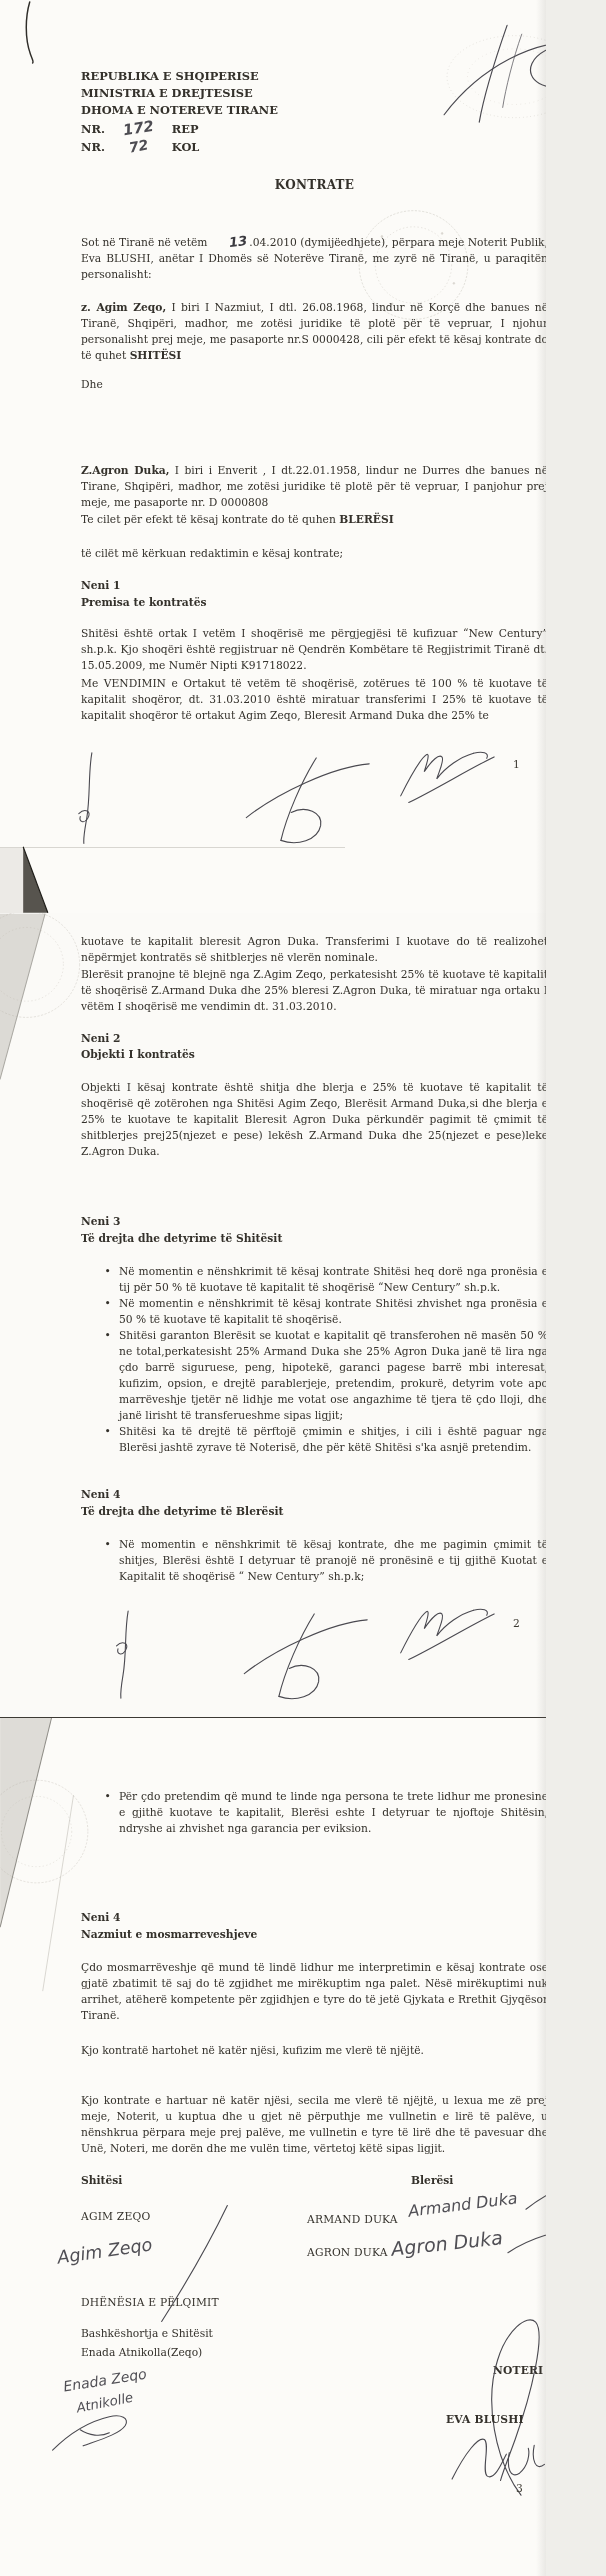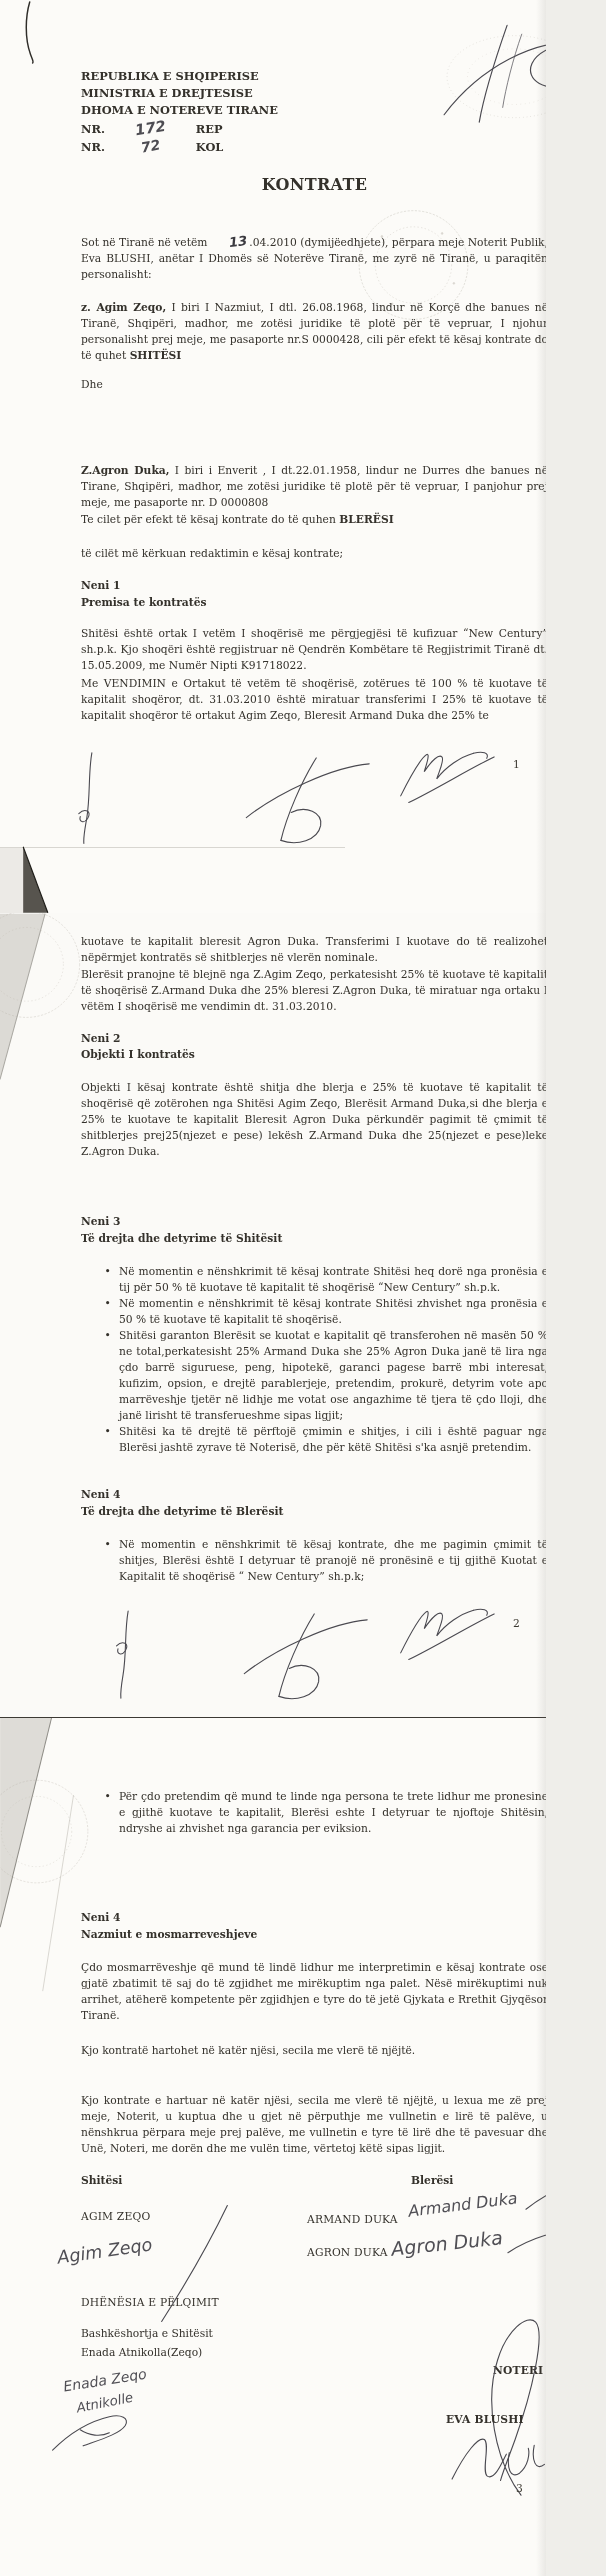--- a/index.html
+++ b/index.html
@@ -7,28 +7,28 @@
         font-family:"DejaVu Serif","Liberation Serif",serif;color:#34312b;}
   .page{position:absolute;left:0;width:607px;overflow:hidden;}
   #page1{top:0;height:913px;background:#fcfbf8;}
   #page2{top:913px;height:804px;background:#fbfaf7;}
   #page3{top:1717px;height:859px;background:#fcfbf8;border-top:1.5px solid #3c3934;}
   .tb{position:absolute;left:81px;width:467px;font-size:10.7px;line-height:16px;
       text-align:justify;}
   .single{text-align:left;width:auto;}
   .bold{font-weight:bold;}
   .hdr{font-size:11.4px;font-weight:bold;line-height:17px;text-align:left;}
-  .nr-row{display:flex;align-items:baseline;gap:24px;}
+  .nr-row{display:flex;align-items:baseline;gap:12px;}
   .nr-num{display:inline-block;width:43px;text-align:center;}
   .hand{font-family:"DejaVu Sans","Liberation Sans",sans-serif;font-style:italic;color:#4d4c52;}
   .hand-rep{font-size:14.7px;transform:rotate(-9deg);display:inline-block;}
   .hand-kol{font-size:14px;transform:rotate(-11deg);display:inline-block;}
   .hand-date{font-size:13.2px;font-weight:bold;transform:rotate(-6deg);display:inline-block;
              margin:0 1.5px 0 22px;color:#3b3a40;}
-  .title{left:81px;width:467px;text-align:center;font-weight:bold;font-size:16px;
+  .title{left:81px;width:467px;text-align:center;font-weight:bold;font-size:12px;
          line-height:20px;letter-spacing:0.3px;}
   .caps{letter-spacing:0.2px;}
   ul.blt{margin:0;padding:0;list-style:none;}
   ul.blt li{position:relative;margin-left:22px;padding-left:16px;margin-bottom:0;}
   ul.blt li::before{content:"\2022";position:absolute;left:1.5px;top:0;}
   .pageno{position:absolute;font-size:10.7px;color:#3a372f;}
   svg.sig path, svg.sig line{fill:none;stroke:#4a4950;stroke-width:1.5;stroke-linecap:round;}
   svg.stamp circle, svg.stamp ellipse{fill:none;stroke:#b6b1a7;}
   .sigtext{position:absolute;font-family:"DejaVu Sans","Liberation Sans",sans-serif;
            font-style:italic;color:#504f55;white-space:nowrap;}
@@ -206,21 +206,21 @@
     <div class="tb" style="top:71px;">
       <ul class="blt">
         <li>Për çdo pretendim që mund te linde nga persona te trete lidhur me pronesine e gjithë kuotave te kapitalit, Blerësi eshte I detyruar te njoftoje Shitësin, ndryshe ai zhvishet nga garancia per eviksion.</li>
       </ul>
     </div>
 
     <div class="tb single bold" style="top:192px;">Neni 4</div>
     <div class="tb single bold" style="top:209px;">Nazmiut e mosmarreveshjeve</div>
 
     <div class="tb" style="top:242px;">Çdo mosmarrëveshje që mund të lindë lidhur me interpretimin e kësaj kontrate ose gjatë zbatimit të saj do të zgjidhet me mirëkuptim nga palet. Nësë mirëkuptimi nuk arrihet, atëherë kompetente për zgjidhjen e tyre do të jetë Gjykata e Rrethit Gjyqësor Tiranë.</div>
-    <div class="tb single" style="top:325px;">Kjo kontratë hartohet në katër njësi, secila me vlerë të njëjtë.</div>
+    <div class="tb single" style="top:325px;">Kjo kontratë hartohet në katër njësi, kufizim me vlerë të njëjtë.</div>
     <div class="tb" style="top:375px;">Kjo kontrate e hartuar në katër njësi, secila me vlerë të njëjtë, u lexua me zë prej meje, Noterit, u kuptua dhe u gjet në përputhje me vullnetin e lirë të palëve, u nënshkrua përpara meje prej palëve, me vullnetin e tyre të lirë dhe të pavesuar dhe Unë, Noteri, me dorën dhe me vulën time, vërtetoj këtë sipas ligjit.</div>
 
     <div class="tb single bold" style="top:455px;">Shitësi</div>
     <div class="tb single bold" style="left:411px;top:455px;">Blerësi</div>
 
     <div class="tb single caps" style="top:491px;">AGIM ZEQO</div>
     <div class="sigtext" style="left:57px;top:523px;font-size:17.6px;transform:rotate(-8deg);">Agim Zeqo</div>
     <svg class="artifact sig" style="left:158px;top:485px;" width="73" height="121" viewBox="0 0 100 165">
       <path d="M95,3 C70,55 35,115 5,162"></path>
     </svg>

